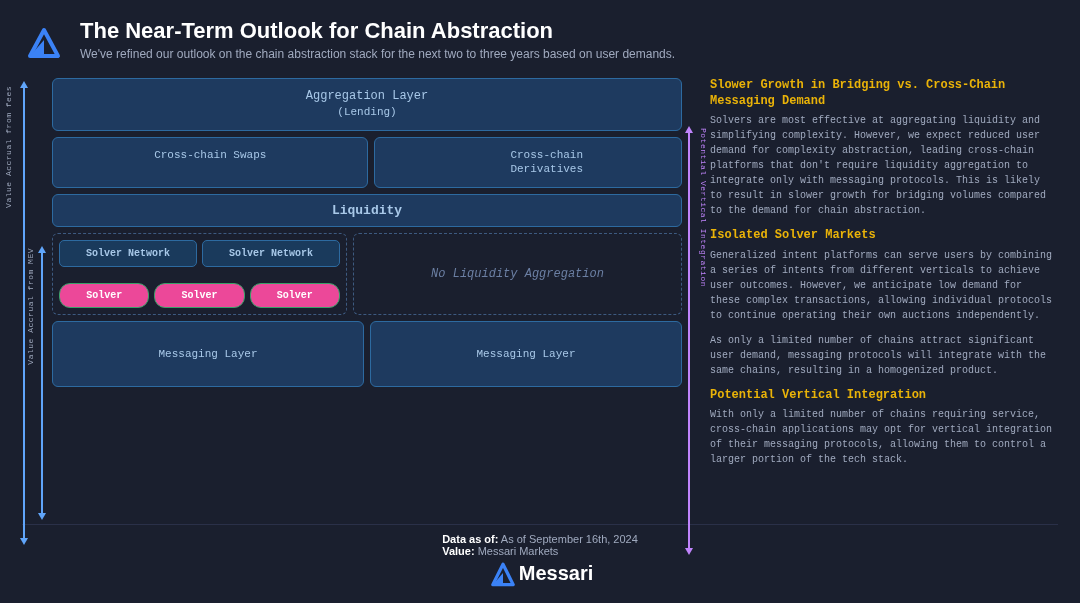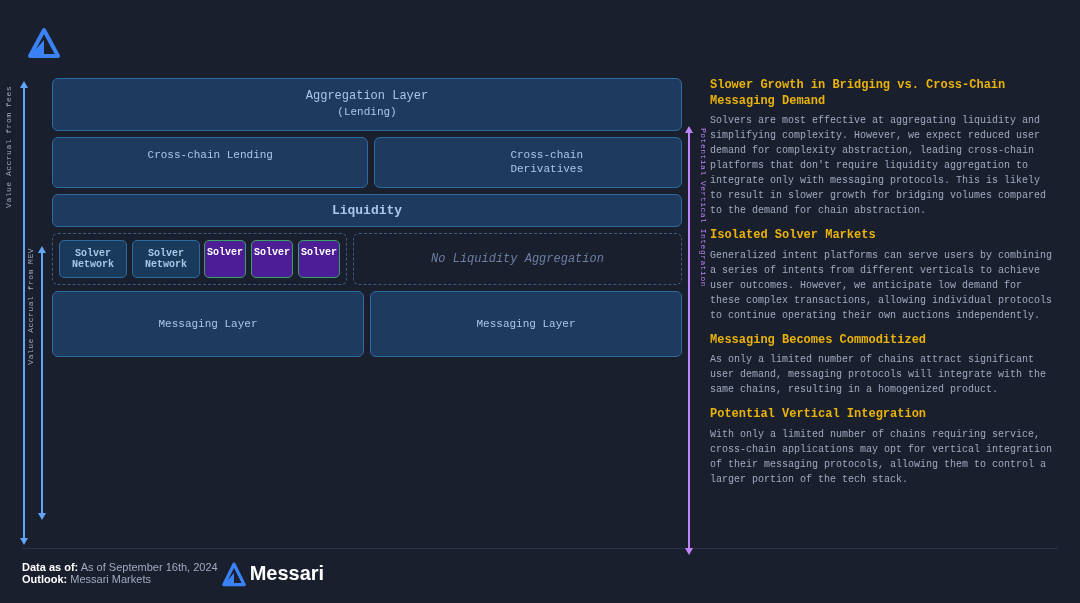--- a/index.html
+++ b/index.html
@@ -152,21 +152,21 @@
 
     
     .solvers-row {
       display: flex;
       gap: 6px;
     }
 
     
     .solver-group-left {
       display: flex;
-      flex-direction: row;
+      flex-direction: column;
       gap: 4px;
       width: 295px;
       border: 1.5px dashed #3d5a80;
       border-radius: 6px;
       padding: 6px;
       position: relative;
     }
     .solver-network-row {
       display: flex;
       gap: 5px;
@@ -181,28 +181,29 @@
       font-size: 10px;
       color: #a8c8e8;
       font-weight: 600;
     }
     .solvers-mini-row {
       display: flex;
       gap: 5px;
     }
     .solver-mini-box {
       flex: 1;
-      background: #4c1d95;
+      background: #ec4899;
       border: 1.5px solid #38a169;
-      border-radius: 5px;
+      border-radius: 11px;
       text-align: center;
       padding: 6px 2px;
       font-size: 10px;
       color: #ffffff;
       font-weight: 600;
+      margin-top: 12px;
     }
 
     
     .no-liquidity-box {
       flex: 1;
       border: 1.5px dashed #3d5a80;
       border-radius: 6px;
       display: flex;
       align-items: center;
       justify-content: center;
@@ -254,20 +255,21 @@
     }
 
     
     .footer {
       display: flex;
       justify-content: flex-start;
       align-items: center;
       margin-top: 10px;
       padding-top: 8px;
       border-top: 1px solid #2a3048;
+      flex-direction: column;
     }
     .footer-data {
       font-size: 11px;
       color: #a0aabf;
     }
     .footer-data strong {
       font-weight: 700;
       color: #ffffff;
     }
     .footer-logo {
@@ -285,20 +287,24 @@
 
 <div class="container">
 
   <div class="header">
     <div class="logo-icon">
       <svg viewBox="0 0 44 44" fill="none" xmlns="http://www.w3.org/2000/svg">
         <polygon points="8,36 22,10 36,36" fill="none" stroke="#3b82f6" stroke-width="4" stroke-linejoin="round"></polygon>
         <polygon points="8,36 22,20 22,36" fill="#3b82f6"></polygon>
       </svg>
     </div>
+    <div class="header-text">
+      <div class="header-title">The Near-Term Outlook for Chain Abstraction</div>
+      <div class="header-subtitle">We've refined our outlook on the chain abstraction stack for the next two to three years based on user demands.</div>
+    </div>
   </div>
 
   <div class="main-content">
 
     <div class="diagram-area">
 
       <div class="vert-label-left-fees">Value Accrual from fees</div>
       <div class="vert-label-left-mev">Value Accrual from MEV</div>
       <div class="vert-label-right">Potential Vertical Integration</div>
 
@@ -318,21 +324,21 @@
       </div>
 
       <div class="diagram-inner">
 
         <div class="aggregation-layer">
           <span>Aggregation Layer<br><span style="font-size:11px;">(Lending)</span></span>
         </div>
 
         <div class="products-row">
           <div class="product-box">
-            <span>Cross-chain Lending</span>
+            <span>Cross-chain Swaps</span>
           </div>
           <div class="product-box" style="flex:0.85;padding-left:41px;">
             <span>Cross-chain<br>Derivatives</span>
           </div>
         </div>
 
         <div class="bridging-box">
           <span>Liquidity</span>
         </div>
 
@@ -390,42 +396,39 @@
       </div>
 
       <div class="insight-item">
         <div class="insight-title">
           <span>Isolated Solver Markets</span>
         </div>
         <div class="insight-text">Generalized intent platforms can serve users by combining a series of intents from different verticals to achieve user outcomes. However, we anticipate low demand for these complex transactions, allowing individual protocols to continue operating their own auctions independently.</div>
       </div>
 
       <div class="insight-item">
-        <div class="insight-title">
-          <span>Messaging Becomes Commoditized</span>
-        </div>
         <div class="insight-text">As only a limited number of chains attract significant user demand, messaging protocols will integrate with the same chains, resulting in a homogenized product.</div>
       </div>
 
       <div class="insight-item">
         <div class="insight-title">
           <span>Potential Vertical Integration</span>
         </div>
         <div class="insight-text">With only a limited number of chains requiring service, cross-chain applications may opt for vertical integration of their messaging protocols, allowing them to control a larger portion of the tech stack.</div>
       </div>
 
     </div>
   </div>
 
   <div class="footer">
     <div class="footer-data">
       <strong>Data as of:</strong>
       <span>As of September 16th, 2024</span>
       <br>
-      <strong>Outlook:</strong>
+      <strong>Value:</strong>
       <span>Messari Markets</span>
     </div>
     <div class="footer-logo">
       <svg width="32" height="32" viewBox="0 0 44 44" fill="none" xmlns="http://www.w3.org/2000/svg">
         <polygon points="8,38 22,10 36,38" fill="none" stroke="#3b82f6" stroke-width="4.5" stroke-linejoin="round"></polygon>
         <polygon points="8,38 22,22 22,38" fill="#3b82f6"></polygon>
       </svg>
       <div class="footer-logo-text">Messari</div>
     </div>
   </div>

